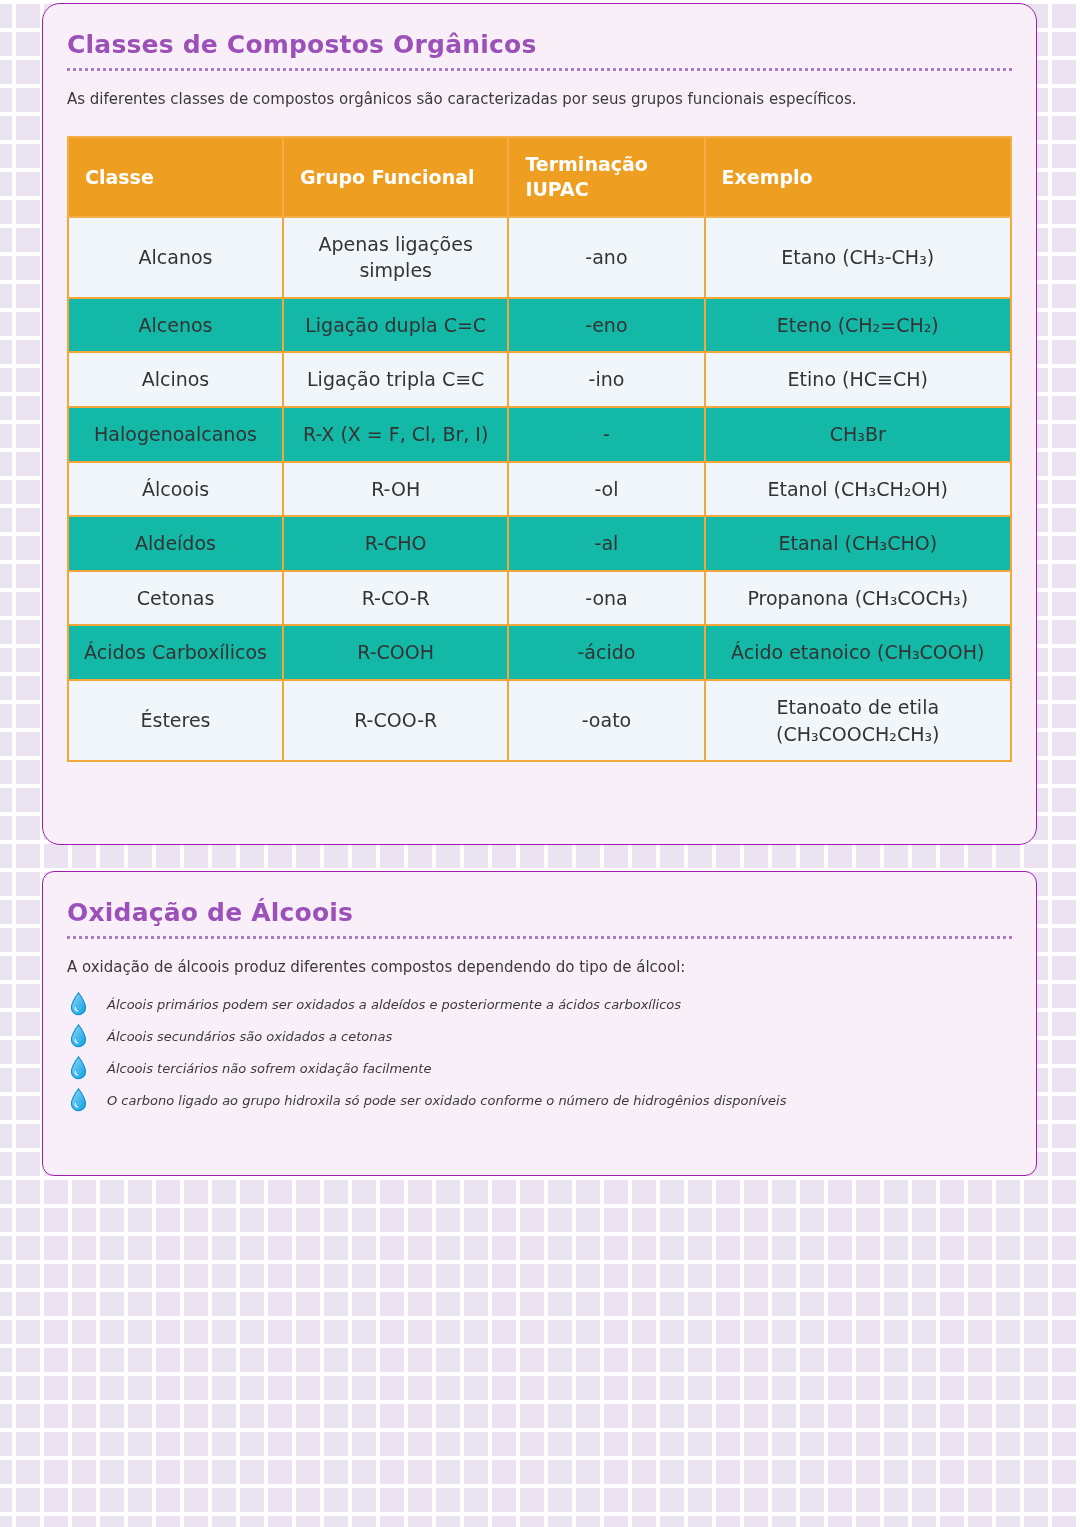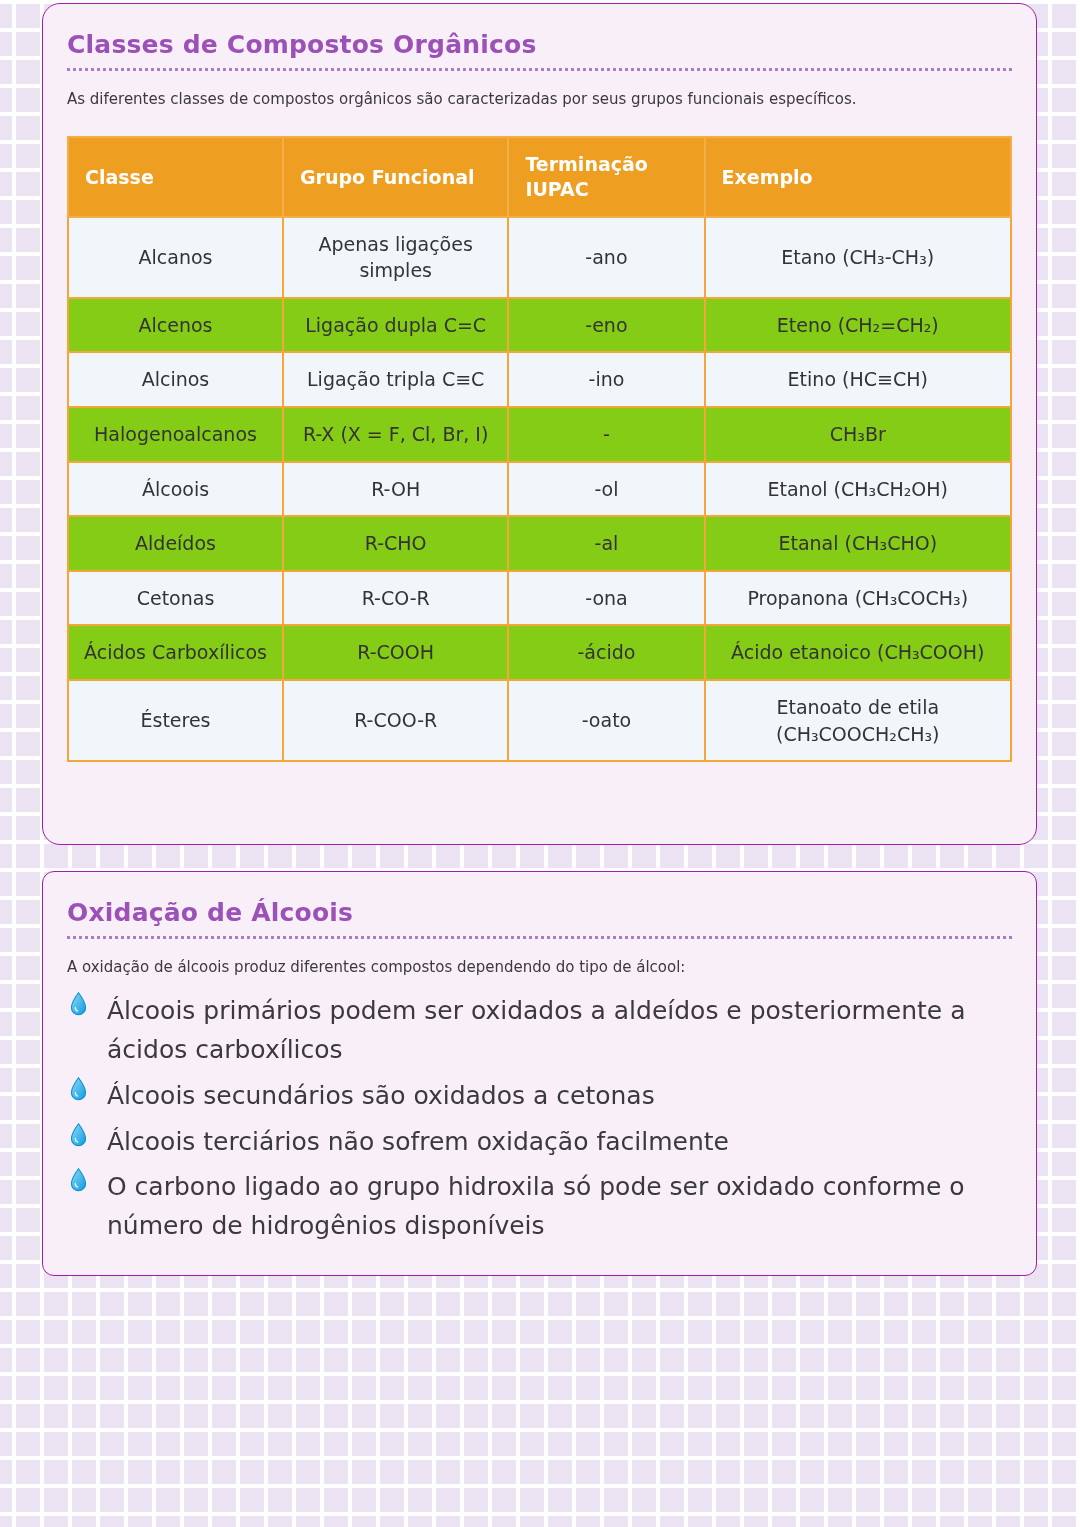--- a/index.html
+++ b/index.html
@@ -59,32 +59,34 @@
     line-height:1.3;
     border:2px solid #f5ae47;
   }
   td{
     font-size:19px;
     color:#333333;
     text-align:center;
     padding:13px 10px;
     line-height:1.4;
     border:2px solid #f3a73a;
-    background:#84cc16;
+    background:#14b8a6;
   }
   tr.alt td{background:#f1f6fa;}
   .bullet-list{margin:10px 0 0 0;padding:0;list-style:none;}
   .bullet{
     display:flex;
+    align-items:center;
     gap:19px;
-    font-size:25px;
+    font-size:13px;
     color:#3a3a3a;
     line-height:1.55;
     margin:7px 0;
     padding-left:2px;
+    font-style:italic;
   }
   .drop-icon{flex:0 0 auto;width:19px;height:25px;}
 </style>
 </head>
 <body>
 
 <section class="card" id="card-classes">
   <h2 class="card-title">Classes de Compostos Orgânicos</h2>
   <hr class="dotted-divider">
   <p class="intro">As diferentes classes de compostos orgânicos são caracterizadas por seus grupos funcionais específicos.</p>

